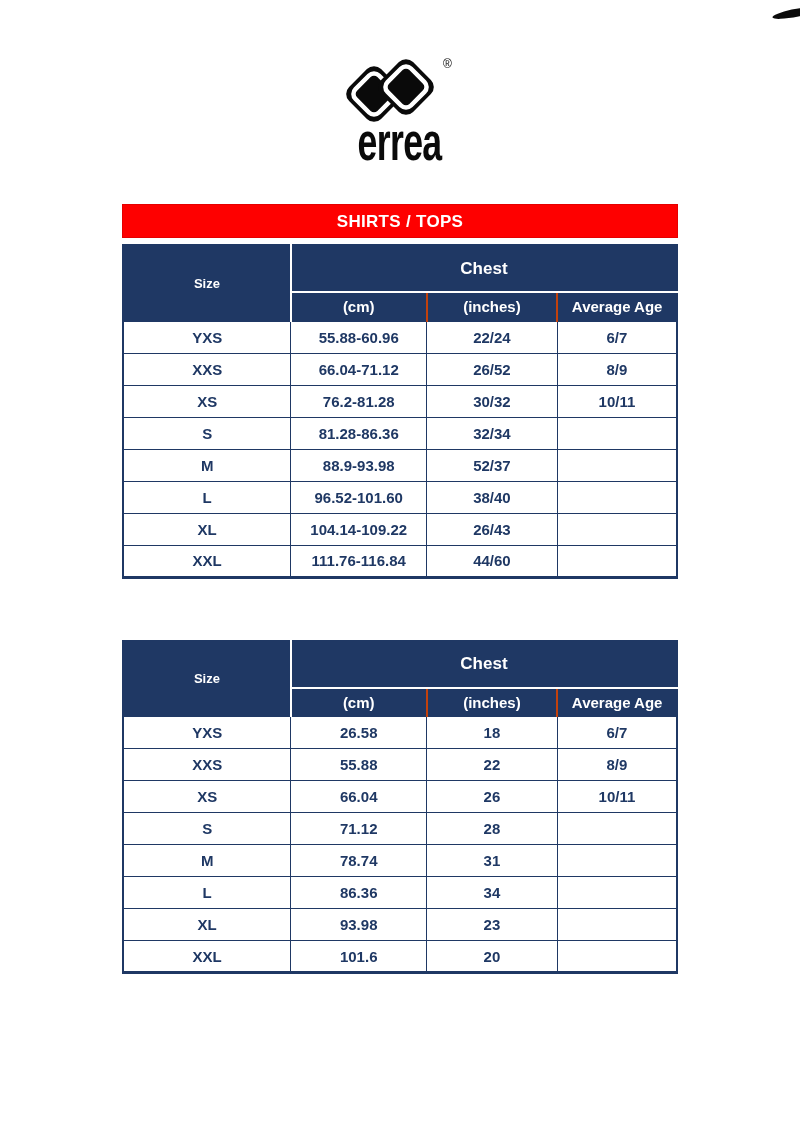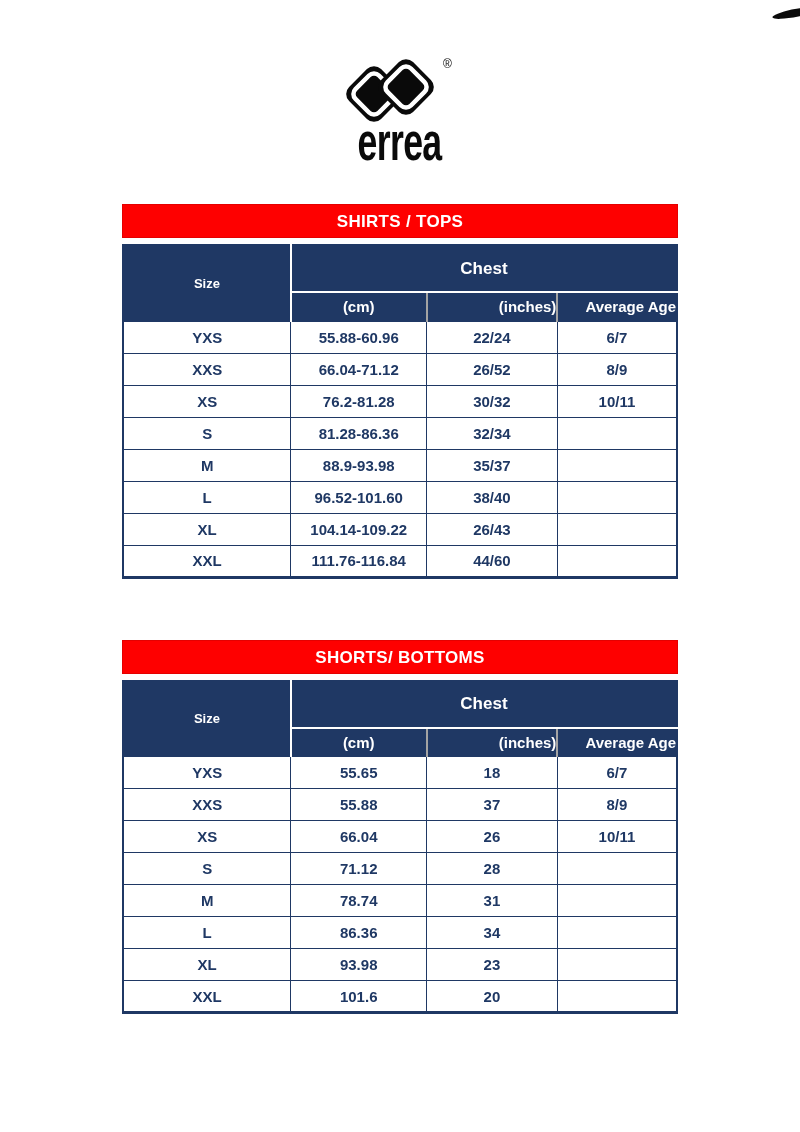--- a/index.html
+++ b/index.html
@@ -27,21 +27,21 @@
     border: 1px solid #e40000; margin-bottom: 6px; }
 
   
   table.size-table { width: 100%; border-collapse: collapse; table-layout: fixed;
     border: 2px solid #1F3864; border-bottom-width: 3px; }
   .size-table thead th { background: #1F3864; color: #ffffff; font-weight: bold;
     text-align: center; vertical-align: middle; }
   .size-table th.size-head { font-size: 13px; border-right: 2px solid #ffffff; }
   .size-table th.measure-head { font-size: 17px; height: 47px; border-bottom: 2px solid #ffffff; }
   .size-table th.sub { font-size: 15px; height: 29px; }
-  .size-table th.bl { border-left: 2px solid #a3a3a3; text-align: right; }
+  .size-table th.bl { border-left: 2px solid #c2410c; }
   .size-table tbody td { height: 32px; border: 1.5px solid #1F3864; text-align: center;
     vertical-align: middle; font-size: 15px; font-weight: bold; color: #1F3864;
     background: #ffffff; }
 </style>
 </head>
 <body>
 
 <div class="page">
 
   <header class="logo-block">
@@ -104,21 +104,21 @@
           </tr>
           <tr>
             <td>S</td>
             <td>81.28-86.36</td>
             <td>32/34</td>
             <td></td>
           </tr>
           <tr>
             <td>M</td>
             <td>88.9-93.98</td>
-            <td>35/37</td>
+            <td>52/37</td>
             <td></td>
           </tr>
           <tr>
             <td>L</td>
             <td>96.52-101.60</td>
             <td>38/40</td>
             <td></td>
           </tr>
           <tr>
             <td>XL</td>
@@ -130,21 +130,20 @@
             <td>XXL</td>
             <td>111.76-116.84</td>
             <td>44/60</td>
             <td></td>
           </tr>
         </tbody>
     </table>
   </section>
 
   <section class="size-section second">
-    <div class="banner">SHORTS/ BOTTOMS</div>
     <table class="size-table">
       <colgroup>
         <col style="width:30.3%">
           <col style="width:24.5%">
         <col style="width:23.6%">
           <col style="width:21.6%">
       </colgroup>
       <thead>
         <tr>
           <th class="size-head" rowspan="2">Size</th>
@@ -152,28 +151,28 @@
         </tr>
         <tr>
           <th class="sub">(cm)</th>
           <th class="sub bl">(inches)</th>
           <th class="sub bl">Average Age</th>
         </tr>
       </thead>
       <tbody>
           <tr>
             <td>YXS</td>
-            <td>55.65</td>
+            <td>26.58</td>
             <td>18</td>
             <td>6/7</td>
           </tr>
           <tr>
             <td>XXS</td>
             <td>55.88</td>
-            <td>37</td>
+            <td>22</td>
             <td>8/9</td>
           </tr>
           <tr>
             <td>XS</td>
             <td>66.04</td>
             <td>26</td>
             <td>10/11</td>
           </tr>
           <tr>
             <td>S</td>

